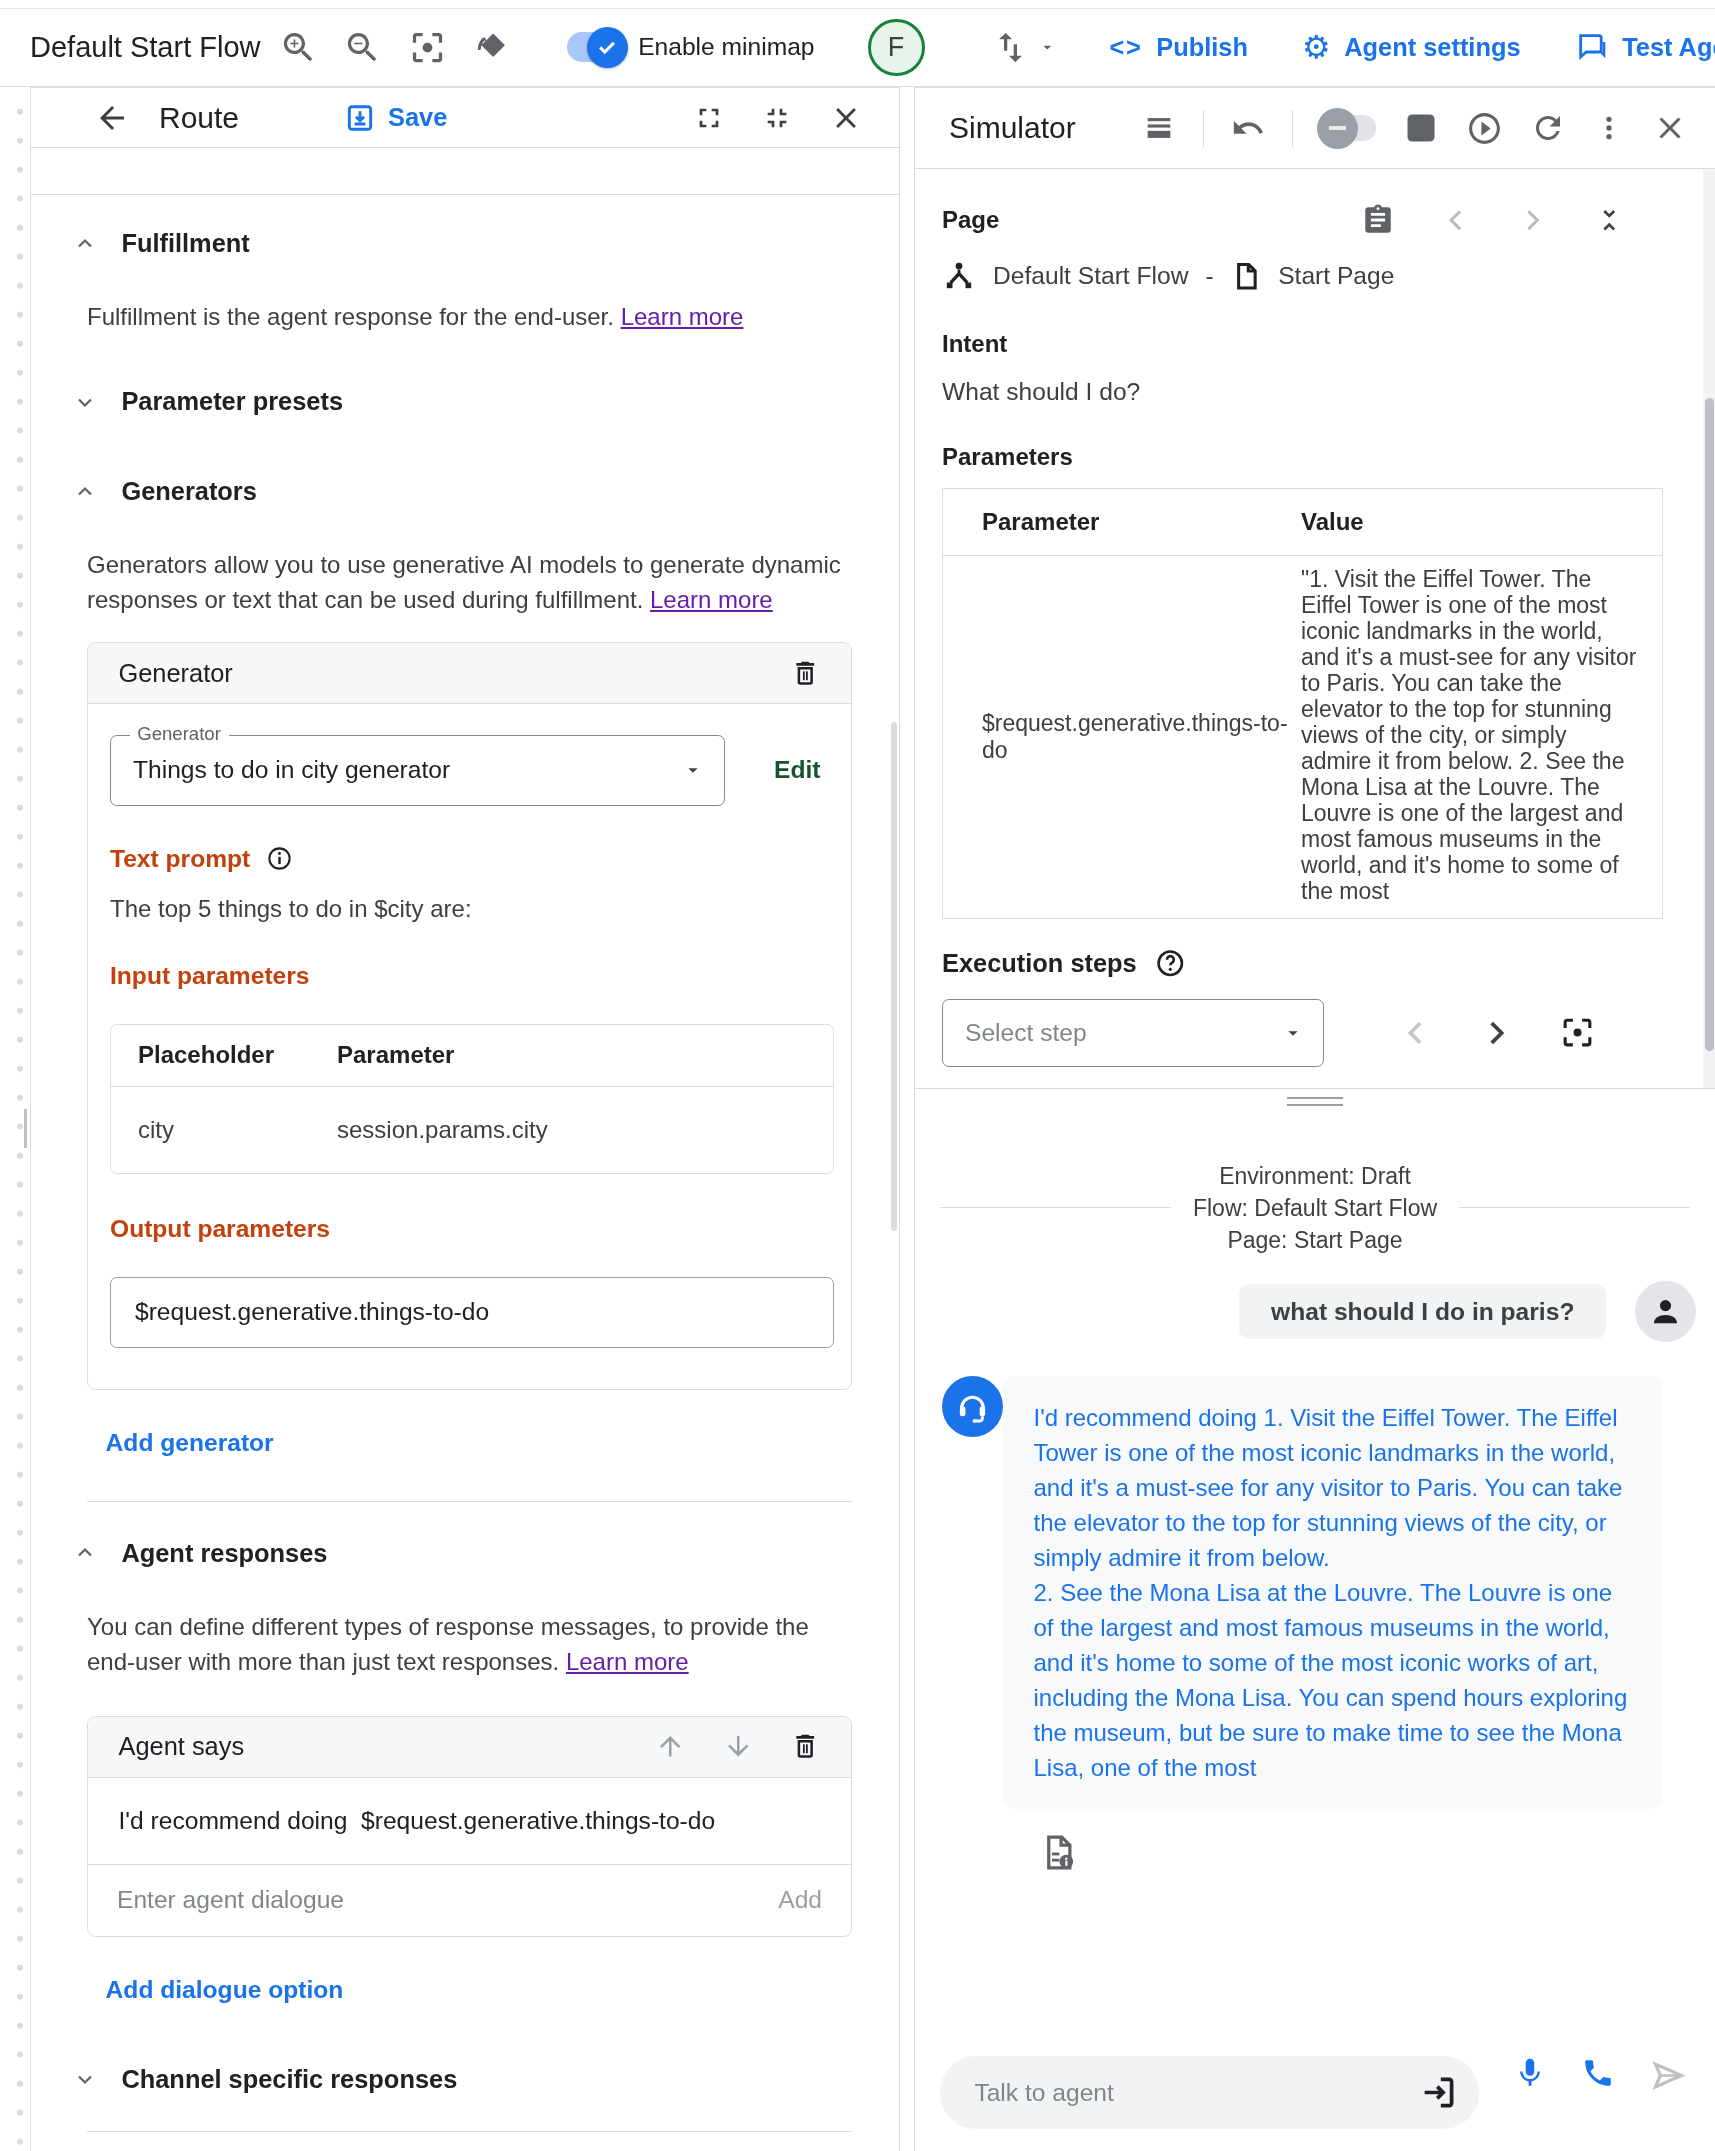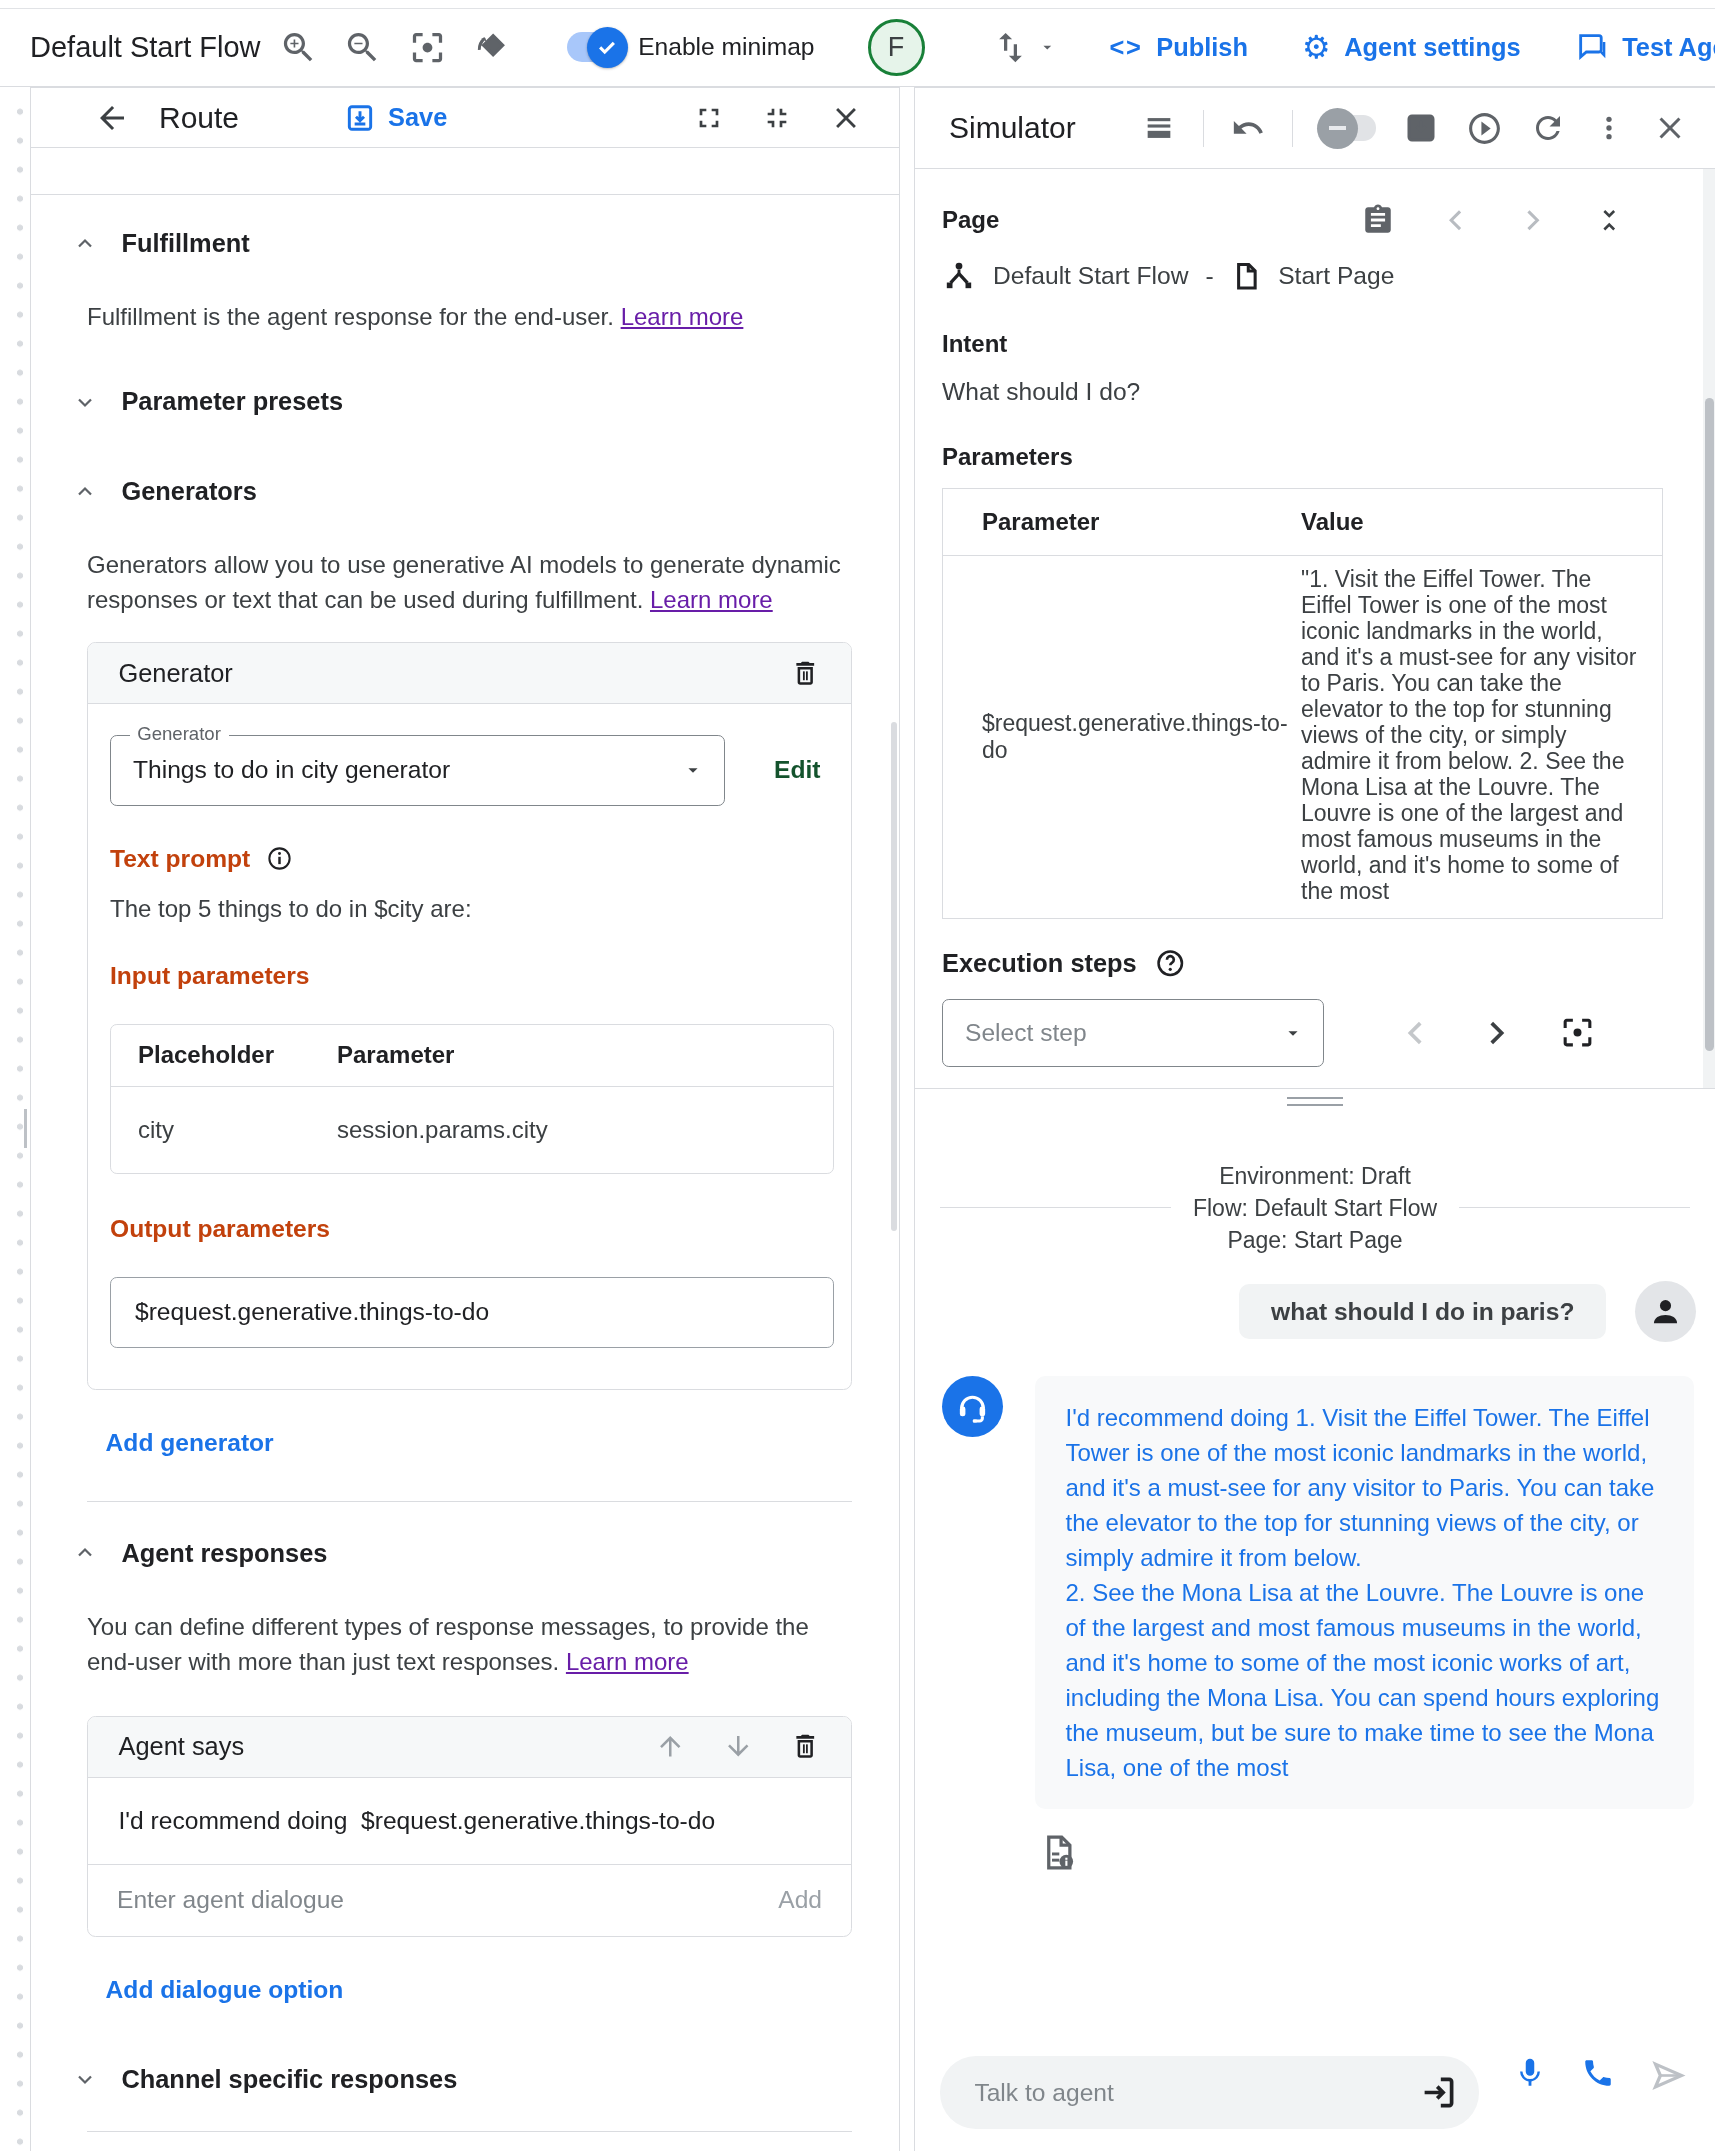--- a/index.html
+++ b/index.html
@@ -131,21 +131,21 @@
   .s-chat{flex:1;position:relative;overflow:hidden}
   .drag{width:56px;margin:8.5px auto 0;cursor:row-resize}
   .drag i{display:block;height:1.7px;background:#9aa0a6;margin-bottom:5.1px}
   .env{display:flex;align-items:center;gap:22px;margin:54px 25.4px 0}
   .env-line{flex:1;height:0.8px;background:#dadce0}
   .env-text{text-align:center;font-size:23px;line-height:32px;color:#3c4043;white-space:nowrap}
   .u-row{display:flex;justify-content:flex-end;align-items:center;gap:29px;margin-top:25.4px;padding-right:18.6px}
   .u-bubble{background:#f1f3f4;border-radius:10.2px;padding:13.6px 32px;font-size:24.6px;font-weight:700;color:#3c4043}
   .avatar{width:61px;height:61px;border-radius:50%;flex:none;display:flex;align-items:center;justify-content:center}
   .u-avatar{background:#e3e5e8}
-  .a-row{display:flex;align-items:flex-start;gap:32px;margin-top:34px;padding-left:27px}
+  .a-row{display:flex;align-items:flex-start;margin-top:34px;padding-left:27px}
   .a-avatar{background:#1a73e8}
   .a-bubble{background:#f8f9fa;border-radius:10.2px;padding:24px 30.5px;width:598px;
     font-size:24px;line-height:35px;color:#1a73e8}
   .doc-info{margin:24px 0 0 124px}
   .chatbar{position:absolute;left:25.4px;bottom:22px;display:flex;align-items:flex-start;gap:34px}
   .talk-pill{width:539px;height:73px;background:#f1f3f4;border-radius:36px;display:flex;
     align-items:center;padding:0 22px 0 34px;box-sizing:border-box}
   .talk-pill .ph{font-size:24.6px}
   .talk-pill .ic{margin-left:auto}
 </style>

